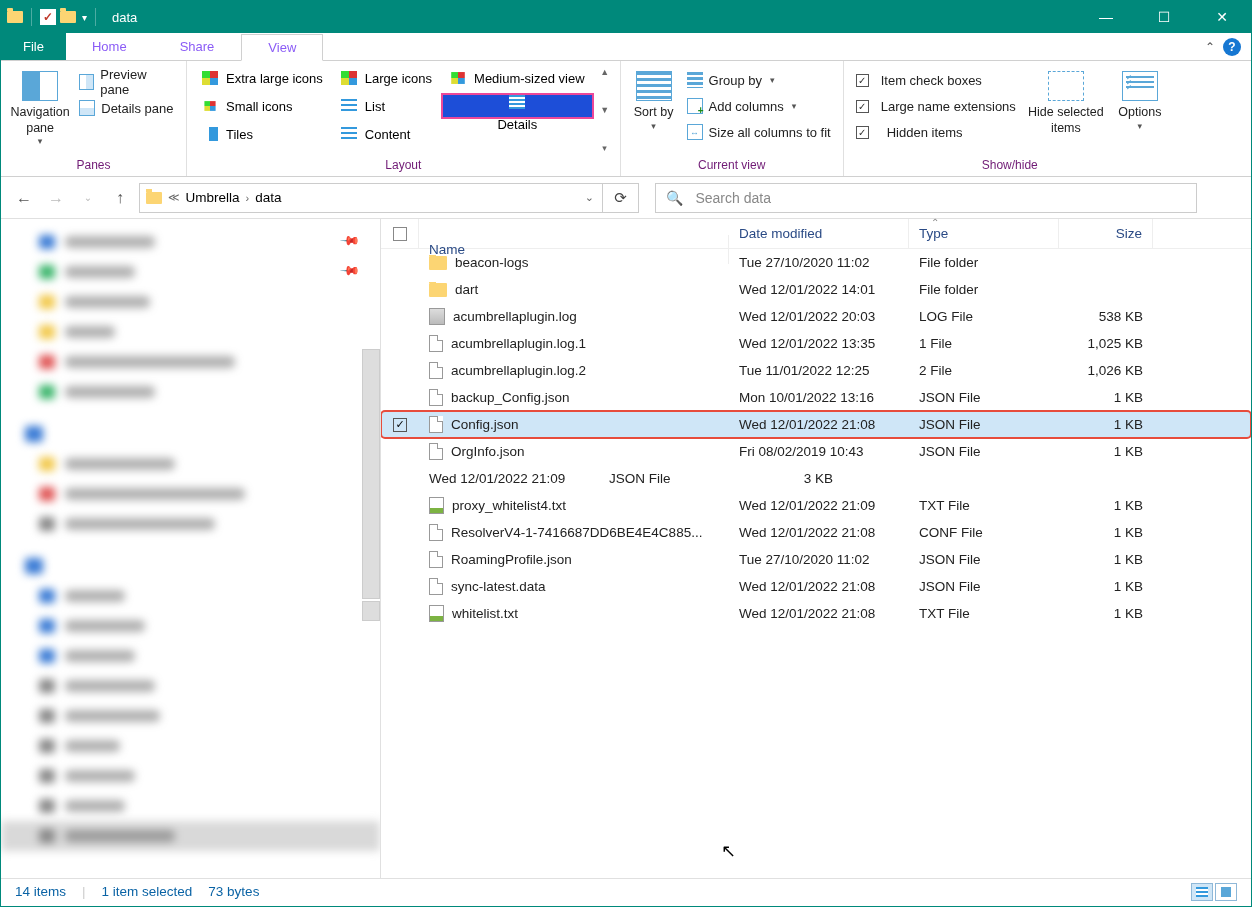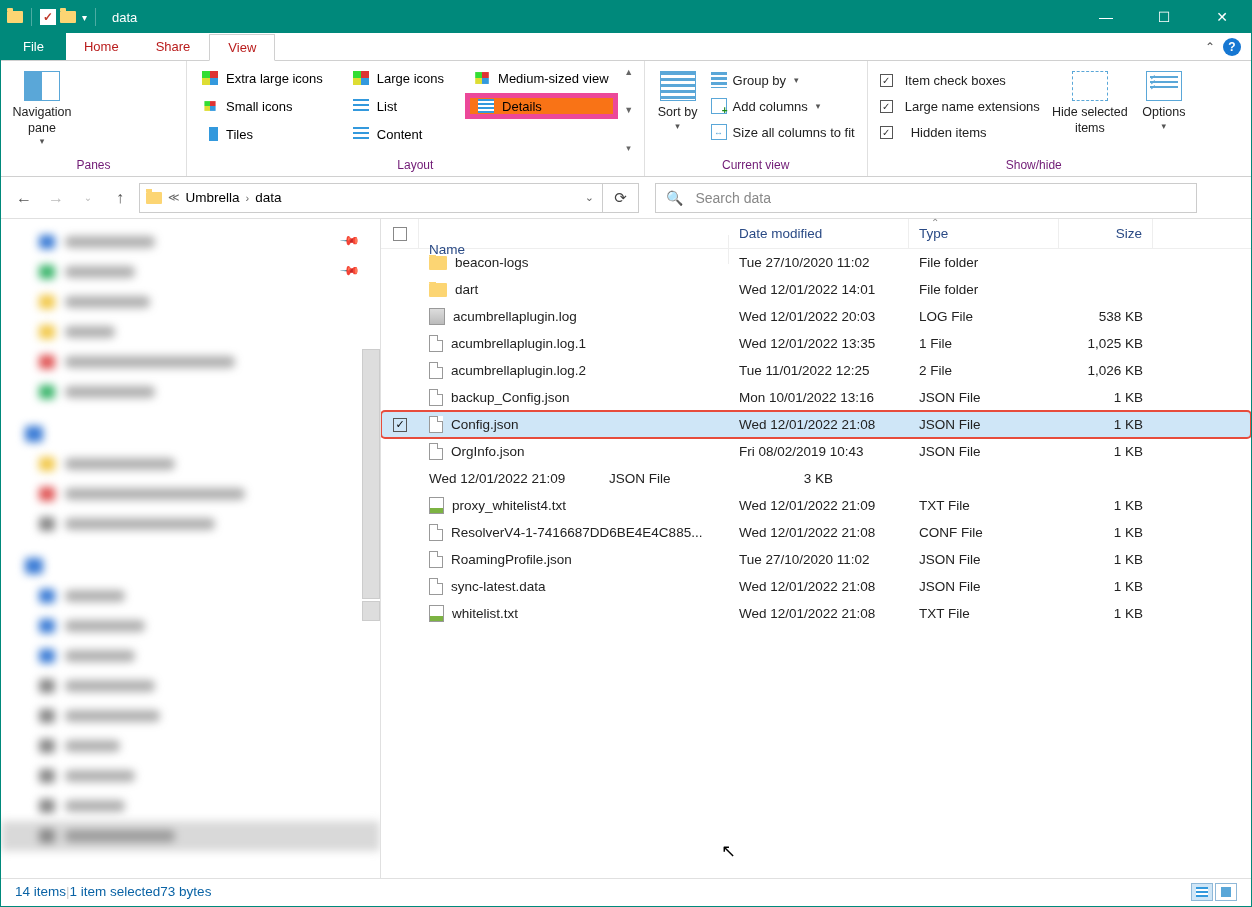--- a/index.html
+++ b/index.html
@@ -13,38 +13,38 @@
 .title-bar .divider { width: 1px; height: 18px; background: rgba(255,255,255,.3); margin: 0 4px; }
 .title-bar .check-glyph { width: 16px; height: 16px; background: #fff; display: flex; align-items: center; justify-content: center; color: #c0392b; font-size: 12px; font-weight: bold; }
 .title-bar .chev { font-size: 10px; margin-left: 2px; }
 .title-bar .title-text { margin-left: 6px; }
 .title-bar .win-controls { margin-left: auto; display: flex; }
 .title-bar .win-btn { width: 58px; height: 32px; display: flex; align-items: center; justify-content: center; font-size: 14px; }
 
 
 .ribbon-tabs { height: 28px; background: #fff; display: flex; align-items: stretch; border-bottom: 1px solid #d0d0d0; position: relative; }
 .ribbon-tabs .file-tab { background: #00897b; color: #fff; padding: 0 22px; display: flex; align-items: center; font-size: 13px; }
-.ribbon-tabs .tab { padding: 0 18px; display: flex; align-items: center; font-size: 13px; color: #b91c1c; border-right: 1px solid transparent; }
+.ribbon-tabs .tab { padding: 0 26px; display: flex; align-items: center; font-size: 13px; color: #8b5cf6; border-right: 1px solid transparent; }
 .ribbon-tabs .tab.active { border: 1px solid #d0d0d0; border-bottom: 1px solid #fff; background: #fff; position: relative; top: 1px; }
 .ribbon-tabs .help-area { margin-left: auto; display: flex; align-items: center; gap: 8px; padding-right: 10px; }
 .ribbon-tabs .help-chev { font-size: 12px; color: #555; }
 .ribbon-tabs .help-circle { width: 18px; height: 18px; border-radius: 50%; background: #1677d2; color: #fff; display: flex; align-items: center; justify-content: center; font-size: 12px; font-weight: bold; }
 
 
 .ribbon { height: 116px; background: #fff; border-bottom: 1px solid #d0d0d0; display: flex; }
 .rgroup { border-right: 1px solid #e0e0e0; display: flex; flex-direction: column; padding: 4px 6px 0 6px; }
 .rgroup .gbody { flex: 1; display: flex; }
 .rgroup .glabel { text-align: center; font-size: 12px; color: #701a75; padding: 3px 0 4px; }
 .rbtn-big { display: flex; flex-direction: column; align-items: center; justify-content: flex-start; width: 70px; font-size: 12.5px; color: #222; padding-top: 6px; text-align: center; line-height: 1.25; }
 .rbtn-big .ic { width: 36px; height: 30px; margin-bottom: 4px; }
 .rbtn-med { display: flex; align-items: center; gap: 6px; font-size: 13px; color: #222; padding: 3px 6px; height: 26px; }
 .rbtn-med .ic-sm { width: 16px; height: 16px; display: inline-flex; align-items: center; justify-content: center; }
-.layout-grid { display: grid; grid-template-rows: repeat(3, 26px); grid-auto-flow: column; gap: 2px 12px; }
+.layout-grid { display: grid; grid-template-rows: repeat(3, 26px); grid-auto-flow: column; gap: 2px 0; }
 .layout-item { display: flex; align-items: center; gap: 8px; padding: 0 8px; font-size: 13px; border: 1px solid transparent; height: 26px; white-space: nowrap; }
-.layout-item.selected { background: #f97316; border: 5px solid #ec4899; }
+.layout-item.selected { background: #1d4ed8; border: 2px solid #ec4899; flex-direction: column; }
 .stack { display: flex; flex-direction: column; justify-content: flex-start; }
 .chk { width: 13px; height: 13px; border: 1px solid #555; display: inline-flex; align-items: center; justify-content: center; font-size: 10px; color: #333; margin-right: 6px; flex-shrink: 0; }
 .chk.checked:after { content: "✓"; }
 
 
 .nav-bar { height: 42px; border-bottom: 1px solid #e0e0e0; display: flex; align-items: center; padding: 0 10px; gap: 6px; }
 .nav-arrow { width: 26px; height: 26px; display: flex; align-items: center; justify-content: center; font-size: 16px; color: #555; }
 .nav-arrow.disabled { color: #bbb; }
 .nav-arrow .sm { font-size: 10px; }
 .breadcrumb { flex: 1; height: 30px; border: 1px solid #ccc; display: flex; align-items: center; padding: 0 6px; font-size: 13.5px; gap: 6px; }
@@ -95,21 +95,21 @@
 .ficon-file { width: 14px; height: 17px; border: 1px solid #999; background: #fff; position: relative; flex-shrink: 0; }
 .ficon-file:before { content:""; position:absolute; right:-1px; top:-1px; border-style:solid; border-width:0 5px 5px 0; border-color: transparent #fff transparent transparent; }
 .ficon-file:after { content:""; position:absolute; right:-1px; top:-1px; width:5px; height:5px; border-left:1px solid #999; border-bottom:1px solid #999; background:#fff; }
 .ficon-log { width: 16px; height: 17px; background: linear-gradient(#ddd,#bbb); border:1px solid #999; flex-shrink:0; }
 .ficon-txt { width: 15px; height: 17px; border:1px solid #999; background:#fff; position:relative; flex-shrink:0; }
 .ficon-txt:after { content:""; position:absolute; left:0; bottom:0; right:0; height:5px; background:#7cb342; }
 .row-chk { width: 14px; height: 14px; border: 1px solid #555; display: flex; align-items: center; justify-content: center; font-size: 11px; }
 .row-chk.checked:after { content: "✓"; color: #000; }
 
 
-.status-bar { height: 26px; border-top: 1px solid #e0e0e0; display: flex; align-items: center; padding: 0 14px; font-size: 13.5px; color: #0a63a5; }
+.status-bar { height: 26px; border-top: 1px solid #e0e0e0; display: flex; align-items: center; padding: 0 14px; font-size: 13.5px; color: #0a63a5; gap: 16px; }
 .status-bar .views { margin-left: auto; display: flex; gap: 2px; }
 .status-bar .vbtn { width: 22px; height: 18px; border: 1px solid #8fb8d8; display: flex; align-items: center; justify-content: center; }
 .status-bar .vbtn.active { background: #cfe6f7; }
 
 
 .nav-pane-ic { width:36px; height:30px; background: linear-gradient(to right,#5aa7d8 50%, #fff 50%); border:1px solid #5aa7d8; }
 .prev-ic { width:16px; height:14px; border:1px solid #5aa7d8; background:linear-gradient(to right,#fff 50%,#cfe6f7 50%); }
 .det-ic { width:16px; height:14px; border:1px solid #5aa7d8; background:linear-gradient(to bottom,#fff 50%,#cfe6f7 50%); }
 .sort-ic { width:28px; height:28px; background: repeating-linear-gradient(to bottom,#5aa7d8 0,#5aa7d8 3px,#fff 3px,#fff 6px); border:1px solid #5aa7d8; }
 .hide-ic { width:30px; height:26px; border:1px dashed #5aa7d8; }
@@ -169,20 +169,30 @@
 
 <div class="ribbon">
 
   <div class="rgroup" style="width:186px;">
     <div class="gbody">
       <div class="rbtn-big">
         <div class="ic nav-pane-ic"></div>
         <span>Navigation pane</span>
         <span style="font-size:9px;color:#555;">▾</span>
       </div>
+      <div class="stack" style="padding-top:4px;">
+        <div class="rbtn-med">
+          <span class="ic-sm prev-ic"></span>
+          <span>Preview pane</span>
+        </div>
+        <div class="rbtn-med">
+          <span class="ic-sm det-ic"></span>
+          <span>Details pane</span>
+        </div>
+      </div>
     </div>
     <div class="glabel">Panes</div>
   </div>
 
   <div class="rgroup" style="flex:0 0 auto;">
     <div class="gbody">
       <div class="layout-grid">
         <div class="layout-item">
             <span class="layout-ic li-xl"></span>
             <span>Extra large icons</span>

